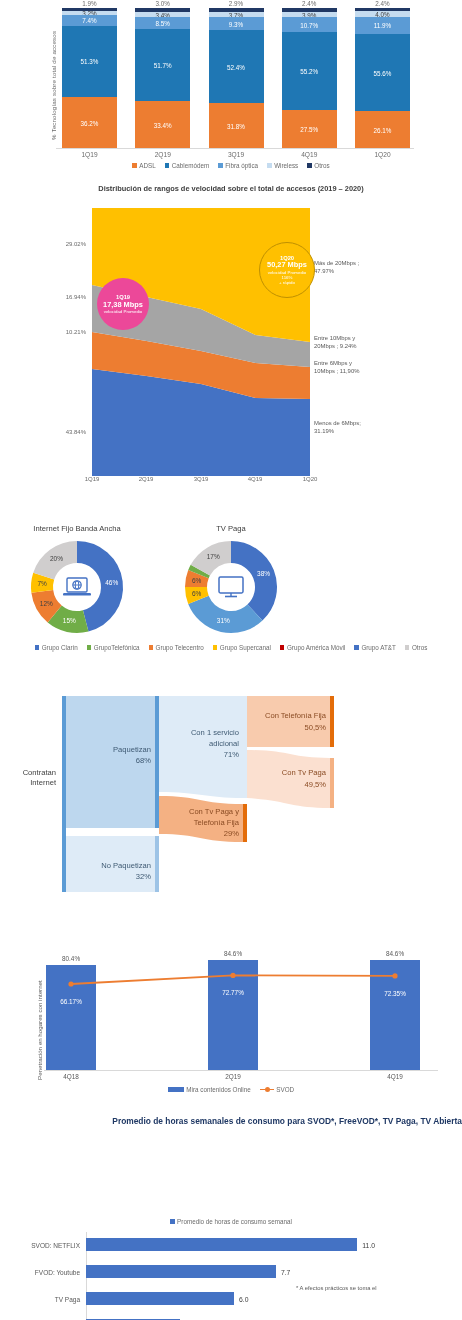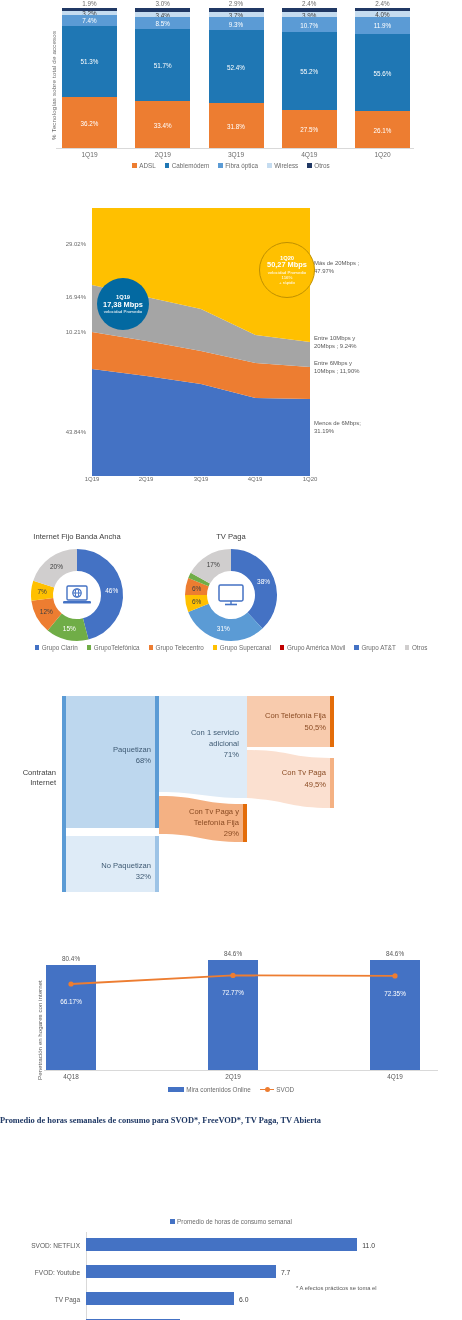--- a/index.html
+++ b/index.html
@@ -71,30 +71,30 @@
   .area-callout {
     position:absolute; font-size:5.9px; color:#595959; line-height:1.35;
     white-space:pre-line;
   }
   .bubble {
     position:absolute; border-radius:50%;
     display:flex; flex-direction:column; align-items:center;
     justify-content:center; text-align:center; color:#fff;
     line-height:1.15;
   }
-  #bubble-1q19 { width:52px; height:52px; background:#0369a1; left:97px; top:98px; }
+  #bubble-1q19 { width:52px; height:52px; background:#ec4899; left:97px; top:98px; }
   #bubble-1q20 { width:56px; height:56px; background:#ffc000;
                  border:1.4px solid #bf9000; left:259px; top:62px; }
   .bub-q { font-size:5.8px; font-weight:bold; }
   .bub-v { font-size:7.4px; font-weight:bold; }
   .bub-s { font-size:4.4px; }
 
   
   #panel-donuts { height:150px; }
-  .donut-wrap { position:absolute; top:8px; width:154px; }
+  .donut-wrap { position:absolute; top:0; width:154px; }
   .donut-title {
     text-align:center; font-size:7.6px; color:#404040; margin-top:4px;
   }
   .donut-svg-box { position:relative; width:100px; height:100px; margin:4px auto 0; }
   .donut-center-icon {
     position:absolute; left:50%; top:50%; transform:translate(-50%,-50%);
   }
   .dlbl { font-size:6.5px; fill:#404040; }
   .dlbl-w { font-size:6.5px; fill:#ffffff; }
   #donut-legend { position:absolute; top:124px; }
@@ -128,22 +128,22 @@
   #combo-legend { position:absolute; top:186px; }
   .lg-line { display:inline-block; width:14px; height:1.6px; background:#ed7d31; position:relative; }
   .lg-line::after {
     content:""; position:absolute; left:5px; top:-2px;
     width:5px; height:5px; border-radius:50%; background:#ed7d31;
   }
 
   
   #panel-hbar { height:210px; }
   #hbar-title {
-    position:absolute; top:6px; left:0; width:100%; text-align:left;
-    font-size:8.4px; font-weight:bold; color:#1f3864;font-family:Liberation Serif, serif;
+    position:absolute; top:6px; left:0; width:100%; text-align:right;
+    font-size:8.4px; font-weight:bold; color:#1f3864;
   }
   .hb-row { position:absolute; height:13px; }
   .hb-cat {
     position:absolute; right:0; top:50%; transform:translateY(-50%);
     font-size:6.5px; color:#595959; text-align:right; white-space:nowrap;
   }
   .hb-bar { position:absolute; height:13px; background:#4472c4; top:0; }
   .hb-val {
     position:absolute; top:50%; transform:translateY(-50%);
     font-size:6.8px; color:#404040; white-space:nowrap;
@@ -266,20 +266,21 @@
     <div class="stk-xlab" style="left: 135.25px;">2Q19</div>
     <div class="stk-top-lbl" style="left: 208.5px; top: 0px;">2.9%</div>
     <div class="stk-xlab" style="left: 208.5px;">3Q19</div>
     <div class="stk-top-lbl" style="left: 281.75px; top: 0px;">2.4%</div>
     <div class="stk-xlab" style="left: 281.75px;">4Q19</div>
     <div class="stk-top-lbl" style="left: 355px; top: 0px;">2.4%</div>
     <div class="stk-xlab" style="left: 355px;">1Q20</div>
   </div>
 
 <div class="panel" id="panel-area">
+  <div id="area-title">Distribución de rangos de velocidad sobre el total de accesos (2019 – 2020)</div>
   <svg id="area-svg" width="218" height="268" viewBox="0 0 218 268">
 
     <path d="M0,161 L54.5,168 L109,176 L163.5,190 L218,191 L218,268 L0,268 Z" fill="#4472c4"></path>
 
     <path d="M0,124 L54.5,133 L109,143 L163.5,155 L218,159 L218,191 L163.5,190 L109,176 L54.5,168 L0,161 Z" fill="#ed7d31"></path>
 
     <path d="M0,77 L54.5,89 L109,101 L163.5,127 L218,134 L218,159 L163.5,155 L109,143 L54.5,133 L0,124 Z" fill="#a5a5a5"></path>
 
     <path d="M0,0 L218,0 L218,134 L163.5,127 L109,101 L54.5,89 L0,77 Z" fill="#ffc000"></path>
   </svg>

